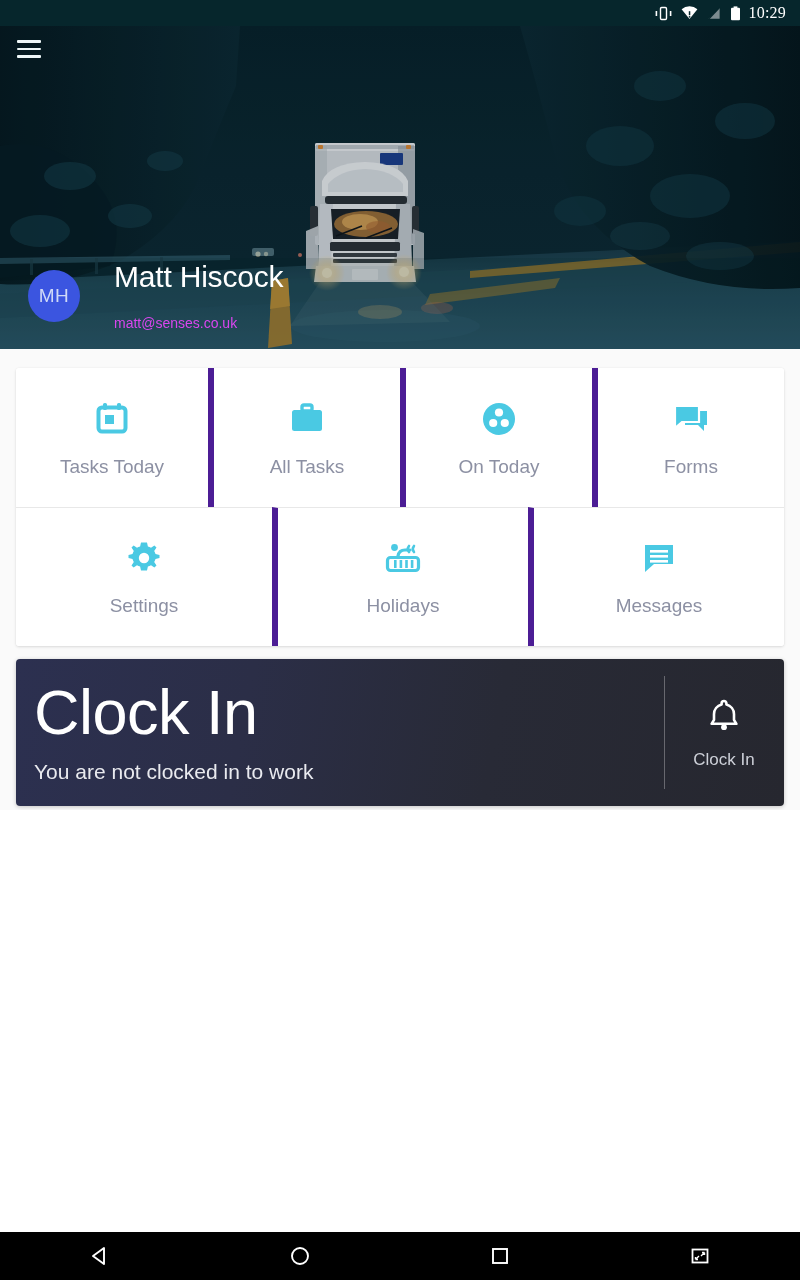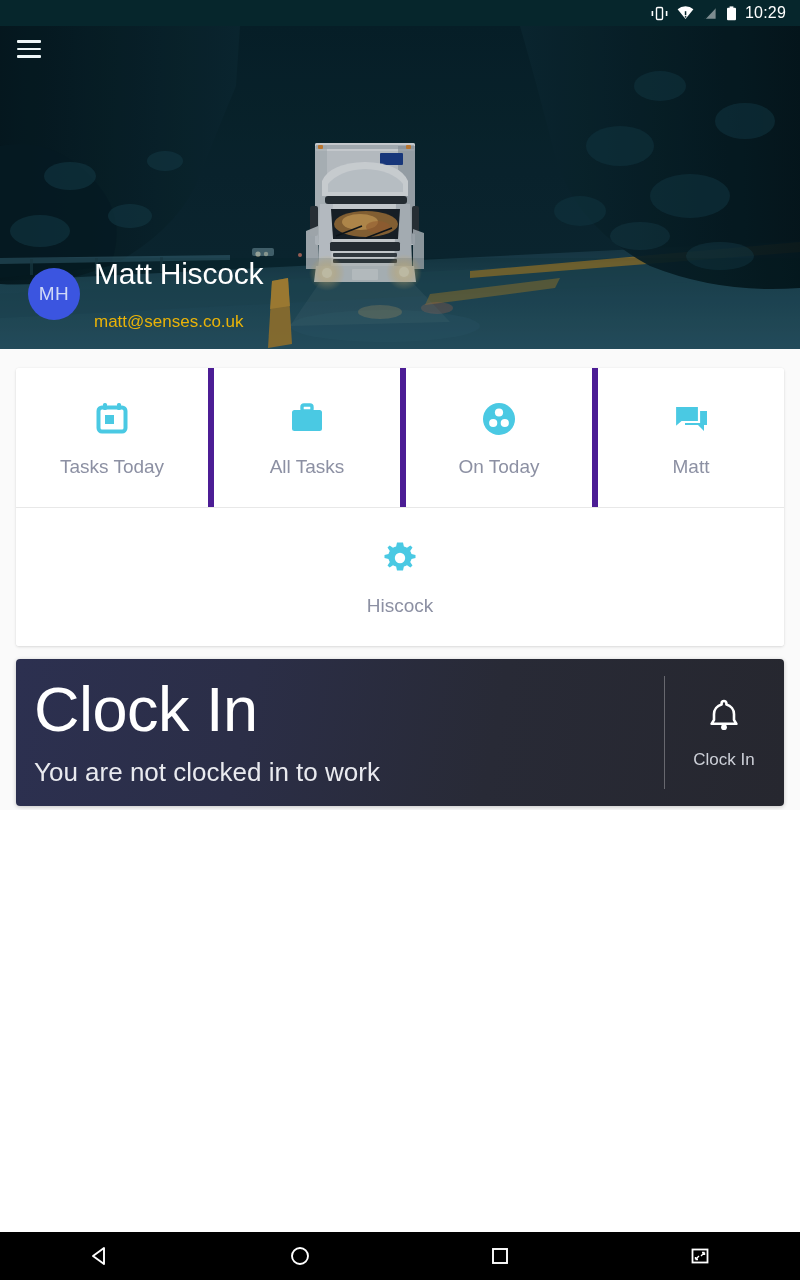--- a/index.html
+++ b/index.html
@@ -36,21 +36,21 @@
   }
   .statusbar .sb-icons {
     display: flex;
     align-items: center;
     gap: 9px;
   }
   .sb-icon { display: block; }
   .sb-clock {
     color: #ffffff;
     font-size: 16px;
-    font-family: Liberation Sans, sans-serif;
+    font-family: Liberation Serif, serif;
     margin-left: 8px;
     letter-spacing: 0.2px;
   }
 
   
   .hero {
     position: relative;
     height: 323px;
     overflow: hidden;
     background: #0a2127;
@@ -80,20 +80,21 @@
     background: #eef7f8;
     border-radius: 1px;
   }
   .profile {
     position: absolute;
     left: 28px;
     bottom: 18px;
     display: flex;
     align-items: center;
     z-index: 4;
+    gap: 20px;
   }
   .avatar {
     width: 52px;
     height: 52px;
     border-radius: 50%;
     background: #3b55e0;
     color: #cfd9f7;
     display: flex;
     align-items: center;
     justify-content: center;
@@ -106,22 +107,22 @@
     line-height: 1.05;
   }
   .profile-name {
     color: #ffffff;
     font-size: 30px;
     font-weight: 400;
     letter-spacing: -0.2px;
     margin-bottom: 16px;
   }
   .profile-email {
-    color: #eab308;
-    font-size: 17px;
+    color: #d946ef;
+    font-size: 14px;
     font-weight: 400;
     margin-top: 24px;
   }
 
   
   .grid-card {
     position: relative;
     margin: 19px 16px 0 16px;
     background: #ffffff;
     border-radius: 3px;
@@ -185,21 +186,21 @@
   .clockin-title {
     color: #ffffff;
     font-size: 63px;
     font-weight: 300;
     line-height: 1.0;
     letter-spacing: -0.5px;
     font-family: "Liberation Sans", sans-serif;
   }
   .clockin-sub {
     color: #e9eaef;
-    font-size: 26px;
+    font-size: 21px;
     font-weight: 400;
     margin-top: 16px;
   }
   .clockin-right {
     flex: none;
     width: 120px;
     display: flex;
     flex-direction: column;
     align-items: center;
     justify-content: center;
@@ -474,38 +475,65 @@
       </div>
 
       <div class="grid-cell">
         <div class="cell-icon">
           <svg width="40" height="40" viewBox="0 0 40 40">
             <path d="M14 12 H36 V26 H33 V32 L27 26 H14 Z" fill="#4ac9e3"></path>
             <path d="M4 7 H28 V23 H11 L4 29 Z" fill="#4ac9e3"></path>
             <path d="M4 7 H28 V23 H11 L4 29 Z" fill="none" stroke="#ffffff" stroke-width="2.2"></path>
           </svg>
         </div>
-        <div class="cell-label">Matt</div>
+        <div class="cell-label">Forms</div>
       </div>
 
     </div>
 
     <div class="grid-row">
 
       <div class="grid-cell">
         <div class="cell-icon">
           <svg width="40" height="40" viewBox="0 0 40 40">
             <path d="M20 4.5 l3.0 0 0.9 4.0 a12 12 0 0 1 3.1 1.3 l3.4-2.3 2.1 2.1 -2.3 3.4 a12 12 0 0 1 1.3 3.1 l4.0 0.9 0 3.0 -4.0 0.9 a12 12 0 0 1 -1.3 3.1 l2.3 3.4 -2.1 2.1 -3.4-2.3 a12 12 0 0 1 -3.1 1.3 l-0.9 4.0 -3.0 0 -3.0 0 -0.9-4.0 a12 12 0 0 1 -3.1-1.3 l-3.4 2.3 -2.1-2.1 2.3-3.4 a12 12 0 0 1 -1.3-3.1 l-4.0-0.9 0-3.0 4.0-0.9 a12 12 0 0 1 1.3-3.1 l-2.3-3.4 2.1-2.1 3.4 2.3 a12 12 0 0 1 3.1-1.3 l0.9-4.0 z" fill="#4ac9e3"></path>
             <circle cx="20" cy="20" r="5.2" fill="#ffffff"></circle>
           </svg>
         </div>
-        <div class="cell-label">Hiscock</div>
-      </div>
-
-
+        <div class="cell-label">Settings</div>
+      </div>
+
+      <div class="grid-cell">
+        <div class="cell-icon">
+          <svg width="40" height="40" viewBox="0 0 40 40">
+            <circle cx="11.5" cy="9.5" r="3.4" fill="#4ac9e3"></circle>
+            <path d="M15 18 q1-6 7-6 h5" stroke="#4ac9e3" stroke-width="3.2" fill="none" stroke-linecap="round"></path>
+            <path d="M26 14 q-2.5-3 0-6" stroke="#4ac9e3" stroke-width="2.6" fill="none" stroke-linecap="round"></path>
+            <path d="M31 14 q-2.5-3 0-6" stroke="#4ac9e3" stroke-width="2.6" fill="none" stroke-linecap="round"></path>
+            <rect x="4.5" y="19.5" width="31" height="13" rx="3" fill="none" stroke="#4ac9e3" stroke-width="3.2"></rect>
+            <rect x="11" y="22" width="2.6" height="8" fill="#4ac9e3"></rect>
+            <rect x="16.6" y="22" width="2.6" height="8" fill="#4ac9e3"></rect>
+            <rect x="22.2" y="22" width="2.6" height="8" fill="#4ac9e3"></rect>
+            <rect x="27.8" y="22" width="2.6" height="8" fill="#4ac9e3"></rect>
+          </svg>
+        </div>
+        <div class="cell-label">Holidays</div>
+      </div>
+
+      <div class="grid-cell">
+        <div class="cell-icon">
+          <svg width="40" height="40" viewBox="0 0 40 40">
+            <path d="M6 7 H34 V26 H15 L6 34 Z" fill="#4ac9e3"></path>
+            <rect x="11" y="12" width="18" height="2.6" fill="#ffffff"></rect>
+            <rect x="11" y="17" width="18" height="2.6" fill="#ffffff"></rect>
+            <rect x="11" y="22" width="18" height="2.6" fill="#ffffff"></rect>
+          </svg>
+        </div>
+        <div class="cell-label">Messages</div>
+      </div>
 
 
     </div>
   </div>
 
   <div class="clockin">
     <div class="clockin-left">
       <div class="clockin-title">Clock In</div>
       <div class="clockin-sub">You are not clocked in to work</div>
     </div>

